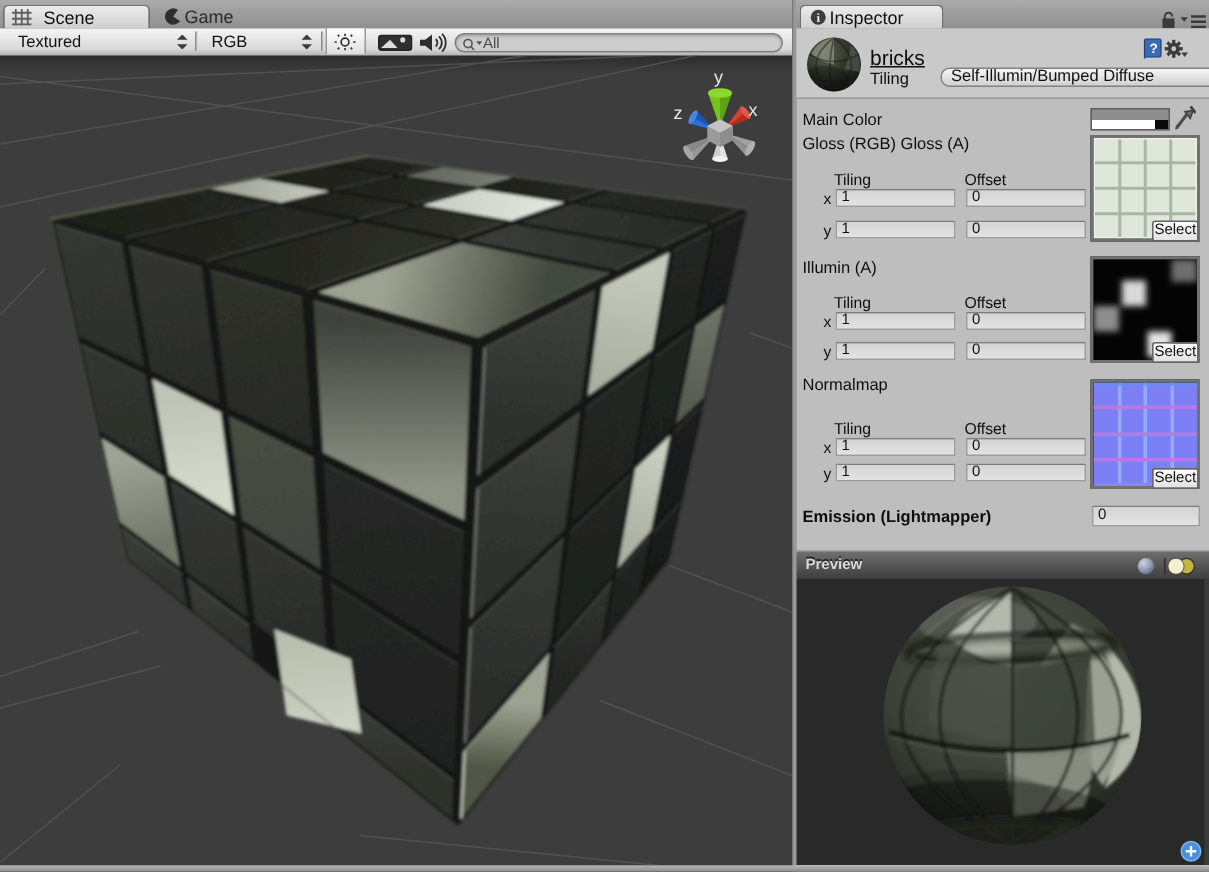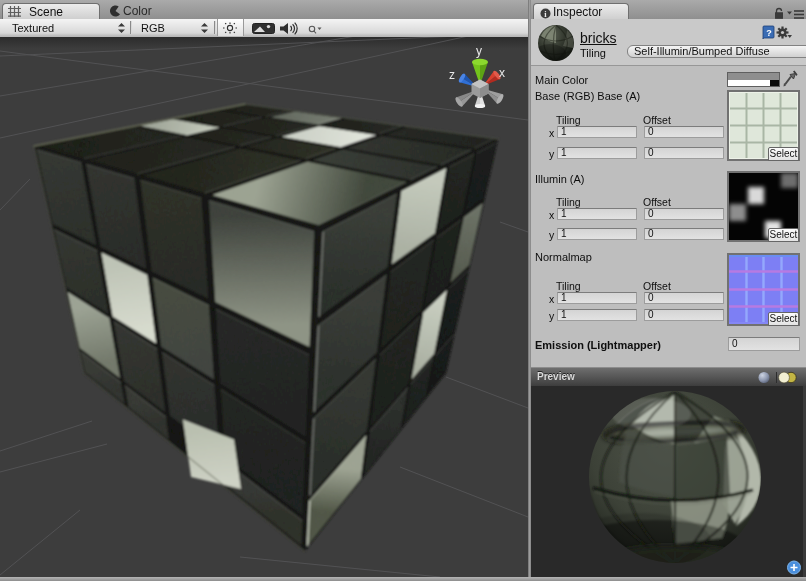--- a/index.html
+++ b/index.html
@@ -1,18 +1,18 @@
 <!DOCTYPE html>
 <html><head><meta charset="utf-8"><style>
 * { margin:0; padding:0; box-sizing:border-box; }
 body { width:806px; height:581px; font-family:"Liberation Sans", sans-serif; overflow:hidden; background:#9a9a9a; position:relative; }
 .abs { position:absolute; }
 
 #tabbar-l { left:0; top:0; width:528px; height:19px; background:linear-gradient(#aaaaaa,#8f8f8f); }
-.tab { position:absolute; top:3px; height:16px; background:linear-gradient(#ececec,#cfcfcf); border:1px solid #6f6f6f; border-bottom:none; border-radius:4px 4px 0 0; font-size:12px; color:#111; display:flex; align-items:flex-end; }
+.tab { position:absolute; top:3px; height:16px; background:linear-gradient(#ececec,#cfcfcf); border:1px solid #6f6f6f; border-bottom:none; border-radius:4px 4px 0 0; font-size:12px; color:#111; display:flex; align-items:center; }
 #tab-scene { left:2px; width:98px; }
 #tab-insp { left:533px; width:96px; }
 .tabtxt { margin-left:2px; }
 .gametxt { position:absolute; left:123px; top:4px; font-size:12px; color:#2a2a2a; }
 
 #toolbar { left:0; top:19px; width:528px; height:32px; background:linear-gradient(#f4f4f4 0%,#d8d8d8 45%,#b9b9b9 55%,#adadad 100%); border-bottom:1px solid #595959; }
 #toolbar .dd { position:absolute; top:0; height:17px; font-size:11px; color:#111; }
 .tooldiv { position:absolute; top:2px; width:1px; height:13px; background:#8a8a8a; box-shadow:1px 0 0 #d8d8d8; }
 #sunbtn { position:absolute; left:217px; top:0px; width:27px; height:17px; background:linear-gradient(#ffffff,#dedede); border-left:1px solid #999; border-right:1px solid #999; }
 #search { position:absolute; left:303px; top:2.5px; width:219px; height:13px; border-radius:7px; background:#cdcdcd; border:1px solid #7f7f7f; box-shadow:inset 0 1px 2px rgba(0,0,0,0.25); font-size:10px; color:#4a4a4a; }
@@ -40,21 +40,21 @@
  <svg width="20" height="14" style="margin-left:4px">
       <g stroke="#5f5f5f" stroke-width="1.2" fill="none">
   <path d="M3.5 1 V12 M7.5 1 V12 M11.5 1 V12 M1 3.5 H14 M1 7.5 H14 M1 11.2 H14"></path>
  </g>
     </svg>
  <span class="tabtxt">Scene</span>
 </div>
 <svg class="abs" style="left:109px;top:5px" width="13" height="12">
     <path d="M6.5 0.5 A5.5 5.5 0 1 0 12 6 L6.5 6 Z" fill="#2e2e2e" transform="rotate(35 6.5 6)"></path>
   </svg>
-<div class="gametxt">Color</div>
+<div class="gametxt">Game</div>
 
 <div class="abs" id="toolbar">
   <div class="dd" style="left:12px; top:3px;">Textured</div>
   <svg style="position:absolute;left:117px;top:4px" width="9" height="10">
       <path d="M4.5 0 L8 3.5 H1 Z M4.5 10 L1 6.5 H8 Z" fill="#3a3a3a"></path>
     </svg>
   <div class="tooldiv" style="left:130px"></div>
   <div class="dd" style="left:141px; top:3px;">RGB</div>
   <svg style="position:absolute;left:200px;top:4px" width="9" height="10">
       <path d="M4.5 0 L8 3.5 H1 Z M4.5 10 L1 6.5 H8 Z" fill="#3a3a3a"></path>
@@ -73,20 +73,23 @@
       <circle cx="16.5" cy="3.6" r="1.7" fill="#ddd"></circle>
   </svg>
   <svg style="position:absolute;left:278px;top:3px" width="24" height="13">
     <path d="M2 4.5 H5.5 L10 1 V12 L5.5 8.5 H2 Z" fill="#2e2e2e"></path>
     <g stroke="#2e2e2e" stroke-width="1.2" fill="none">
       <path d="M12.5 4 A3.4 3.4 0 0 1 12.5 9"></path>
       <path d="M14.6 2.2 A5.8 5.8 0 0 1 14.6 10.8"></path>
       <path d="M16.7 0.6 A8.3 8.3 0 0 1 16.7 12.4"></path>
     </g>
     </svg>
+  <div id="search">
+      <span style="position:absolute;left:18px;top:1px;">All</span>
+    </div>
   <svg style="position:absolute;left:308px;top:5.5px" width="16" height="9">
     <circle cx="4" cy="4" r="2.7" fill="none" stroke="#555" stroke-width="1.1"></circle>
     <path d="M6 6 L8 8.3" stroke="#555" stroke-width="1.1"></path>
     <path d="M9.5 2.5 L13.5 2.5 L11.5 5 Z" fill="#555"></path>
   </svg>
 </div>
 
 <div class="abs" id="viewport">
 <svg width="528" height="540" viewBox="0 0 528 540">
 <defs>
@@ -538,21 +541,21 @@
   <div style="position:absolute;left:0;bottom:0;width:100%;height:6px;background:#fff;"></div>
   <div style="position:absolute;right:0;bottom:0;width:9px;height:6px;background:#0a0a0a;"></div>
 </div>
 <svg class="abs" style="left:782px;top:70px" width="16" height="18">
   <path d="M3 14.5 L9 6.5" stroke="#4a4a4a" stroke-width="2"></path>
   <path d="M8 4.5 L11.5 9 L13.5 3.5 Z" fill="#6a6a6a" stroke="#3f3f3f"></path>
   <path d="M11 1.5 L14.5 6 L15.5 4.5 L12.5 0.5 Z" fill="#3f3f3f"></path>
   <path d="M2 13 L4 15.5 L1.5 16.5 Z" fill="#4a4a4a"></path>
 </svg>
 
-<div class="lbl" style="left:535px;top:90px;">Base (RGB) Base (A)</div>
+<div class="lbl" style="left:535px;top:90px;">Gloss (RGB) Gloss (A)</div>
 <div class="lbl small" style="left:556px;top:114px;">Tiling</div>
 <div class="lbl small" style="left:643px;top:114px;">Offset</div>
 <div class="lbl small" style="left:549px;top:127px;">x</div>
 <div class="input" style="left:557px;top:126px;width:80px;">1</div>
 <div class="input" style="left:644px;top:126px;width:80px;">0</div>
 <div class="lbl small" style="left:549px;top:148px;">y</div>
 <div class="input" style="left:557px;top:147px;width:80px;">1</div>
 <div class="input" style="left:644px;top:147px;width:80px;">0</div>
 <div class="thumb" style="top:90px;height:71px;">
 <svg width="69" height="67">

